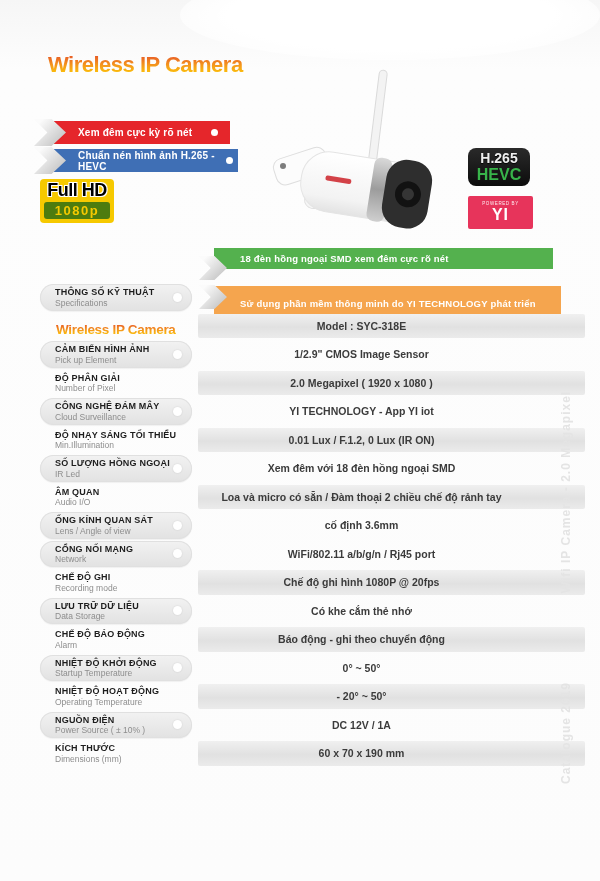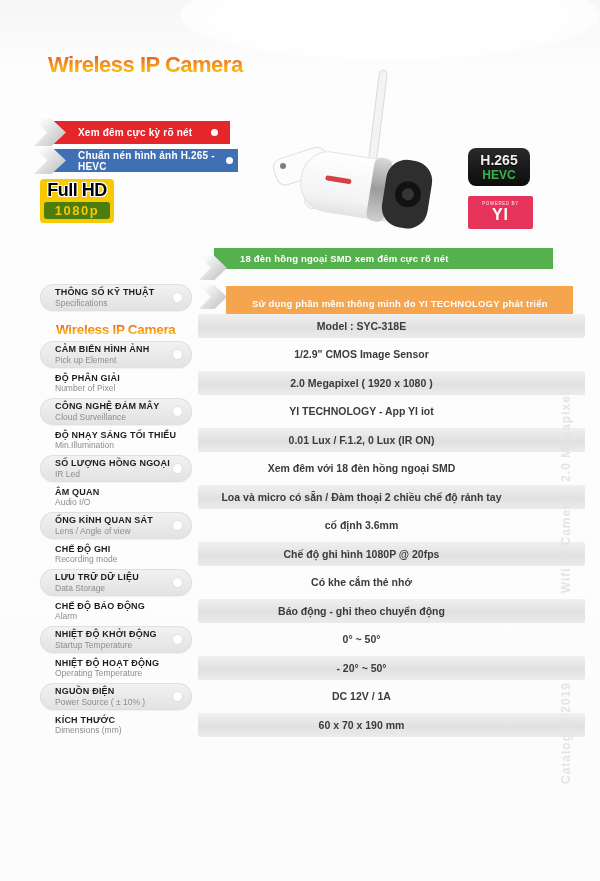--- a/index.html
+++ b/index.html
@@ -48,36 +48,36 @@
     background:#4d7c0f;color:#f6c900;font-size:13px;font-weight:800;
     border-radius:3px;letter-spacing:1.5px;margin-top:1px;padding:1px 0;
   }
   
   #h265-badge{
     position:absolute;left:468px;top:148px;width:62px;height:38px;
     background:linear-gradient(180deg,#2a2a2a,#0c0c0c);border-radius:8px;
     display:flex;flex-direction:column;align-items:center;justify-content:center;
   }
   #h265-badge .h1{font-size:14px;font-weight:800;color:#efefef;line-height:1;text-shadow:0 1px 1px #000;}
-  #h265-badge .h2{font-size:12px;font-weight:800;color:#38b44a;line-height:1;margin-top:2px;}
+  #h265-badge .h2{font-size:16px;font-weight:800;color:#38b44a;line-height:1;margin-top:2px;}
   #yi-badge{
     position:absolute;left:468px;top:196px;width:65px;height:33px;
     background:#e7345b;border-radius:2px;text-align:center;color:#fff;
   }
   #yi-badge .yi-p{font-size:4.5px;letter-spacing:.6px;margin-top:5px;opacity:.9;}
   #yi-badge .yi-l{font-size:16px;font-weight:800;line-height:1.1;letter-spacing:1px;}
   
   #camera-art{position:absolute;left:258px;top:66px;}
   
   .banner{
     position:absolute;display:flex;align-items:center;color:#fff;
     font-size:9.5px;font-weight:bold;padding-left:26px;letter-spacing:.2px;
   }
   #banner-green{left:214px;top:248px;width:339px;height:21px;background:#54b14e;}
-  #banner-orange{left:226px;top:286px;width:347px;height:34px;background:#f5a54e;}
+  #banner-orange{left:214px;top:286px;width:347px;height:34px;background:#f5a54e;}
   #chev-green{left:199px;top:256px;width:28px;height:24px;}
   #chev-orange{left:199px;top:285px;width:28px;height:24px;}
   
   #spec-table{position:absolute;left:40px;top:283px;width:545px;}
   .trow{display:flex;height:28.5px;position:relative;}
   .label-cell{width:152px;position:relative;padding:4px 0 0 15px;}
   .pill{
     display:none;position:absolute;inset:1px 0;border-radius:15px;
     background:linear-gradient(180deg,#f2f2f2,#e2e2e2);
     box-shadow:inset 0 0 0 1px #e0e0e0, 0 1px 1px rgba(0,0,0,.05);
@@ -298,20 +298,31 @@
         <div class="pill"></div>
         <div class="vn">ỐNG KÍNH QUAN SÁT</div>
         <div class="en">Lens / Angle of view</div>
       </div>
       <div class="value-cell">
 
         <span class="val">cố định 3.6mm</span>
       </div>
     </div>
         <div class="trow">
+      <div class="label-cell has-pill">
+        <div class="pill"></div>
+        <div class="vn">CỔNG NỐI MẠNG</div>
+        <div class="en">Network</div>
+      </div>
+      <div class="value-cell">
+
+        <span class="val">WiFi/802.11 a/b/g/n / Rj45 port</span>
+      </div>
+    </div>
+        <div class="trow">
       <div class="label-cell">
 
         <div class="vn">CHẾ ĐỘ GHI</div>
         <div class="en">Recording mode</div>
       </div>
       <div class="value-cell has-band">
         <div class="band"></div>
         <span class="val">Chế độ ghi hình 1080P @ 20fps</span>
       </div>
     </div>

